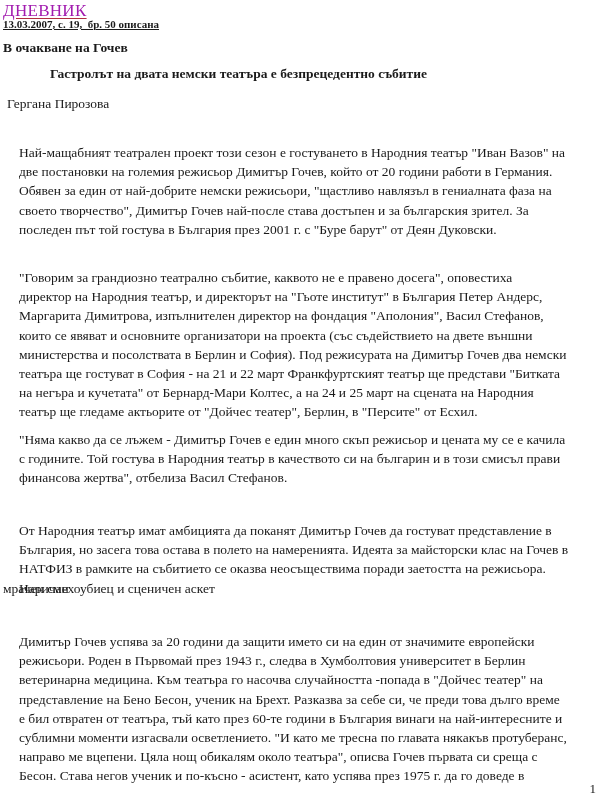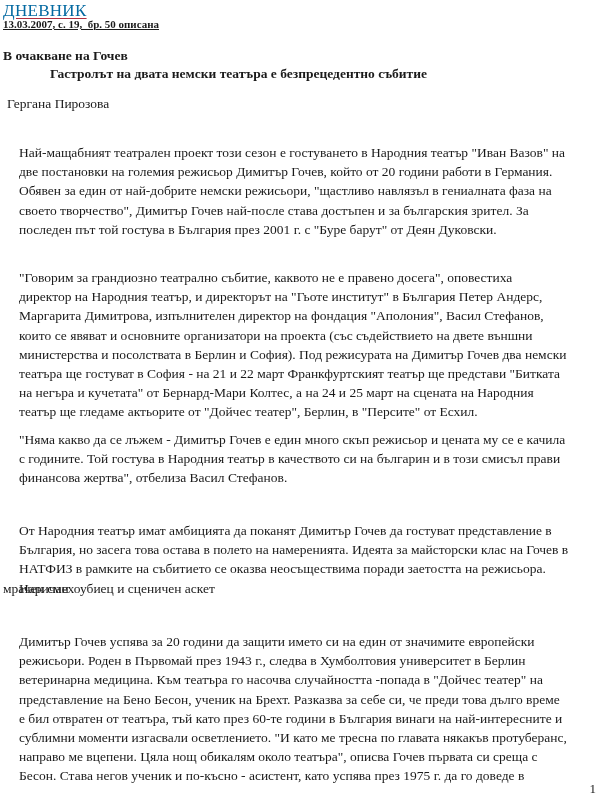--- a/index.html
+++ b/index.html
@@ -20,21 +20,21 @@
       left: 3px;
       top: 0;
       width: 594px;
     }
     .source-name {
       position: absolute;
       left: 0;
       top: 1px;
       font-size: 17px;
       font-weight: normal;
-      color: #0369a1;
+      color: #a21caf;
       letter-spacing: 0.3px;
       text-decoration: underline;
       text-decoration-color: #b03040;
       text-underline-offset: 2px;
     }
     .source-meta {
       position: absolute;
       left: 0;
       top: 18px;
       font-size: 11px;
@@ -80,21 +80,21 @@
       font-size: 13px;
     }
   </style>
 </head>
 <body>
 
 <div class="page">
   <div class="source-name">ДНЕВНИК</div>
   <div class="source-meta">13.03.2007, с. 19,  бр. 50 описана</div>
 
-  <div class="headline" style="top:48px;">В очакване на Гочев</div>
+  <div class="headline" style="top:40px;">В очакване на Гочев</div>
   <div class="headline" style="top:66px;margin-left:47px;">Гастролът на двата немски театъра е безпрецедентно събитие</div>
 
   <div class="author">Гергана Пирозова</div>
 
   <div class="para" style="top:127px;">
     <span class="line">Най-мащабният театрален проект този сезон е гостуването в Народния театър "Иван Вазов" на</span>
     <span class="line">две постановки на големия режисьор Димитър Гочев, който от 20 години работи в Германия.</span>
     <span class="line">Обявен за един от най-добрите немски режисьори, "щастливо навлязъл в гениалната фаза на</span>
     <span class="line">своето творчество", Димитър Гочев най-после става достъпен и за българския зрител. За</span>
     <span class="line">последен път той гостува в България през 2001 г. с "Буре барут" от Деян Дуковски.</span>

